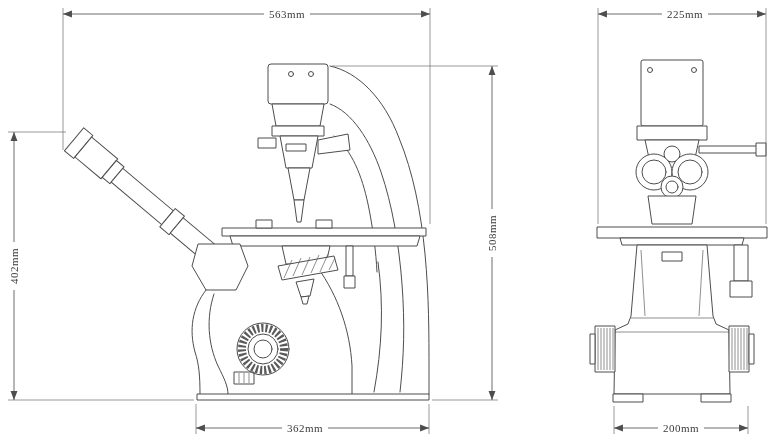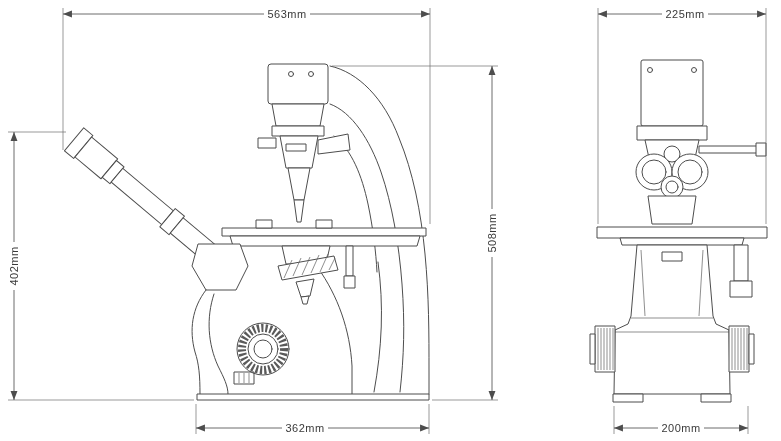--- a/index.html
+++ b/index.html
@@ -1,17 +1,17 @@
 <!DOCTYPE html>
 <html><head>
 <meta charset="utf-8">
 <style>
   html,body{margin:0;padding:0;background:#ffffff;}
   .canvas{position:relative;width:781px;height:441px;background:#ffffff;overflow:hidden;
-          font-family:Liberation Sans, sans-serif;}
+          font-family:Liberation Serif, serif;}
   svg{display:block;}
   .ln{stroke:#4d4d4d;stroke-width:1;fill:none;stroke-linejoin:round;stroke-linecap:round;}
   .s{stroke:#4d4d4d;stroke-width:1;fill:#ffffff;stroke-linejoin:round;}
   .thin{stroke:#5f5f5f;stroke-width:.7;fill:none;}
   .dim{stroke:#5c5c5c;stroke-width:.9;fill:none;}
   .ext{stroke:#6e6e6e;stroke-width:.7;fill:none;}
   .dimtext{font-size:11px;fill:#3a3a3a;letter-spacing:.5px;}
   .txtbg{fill:#ffffff;}
 </style>
 </head>

